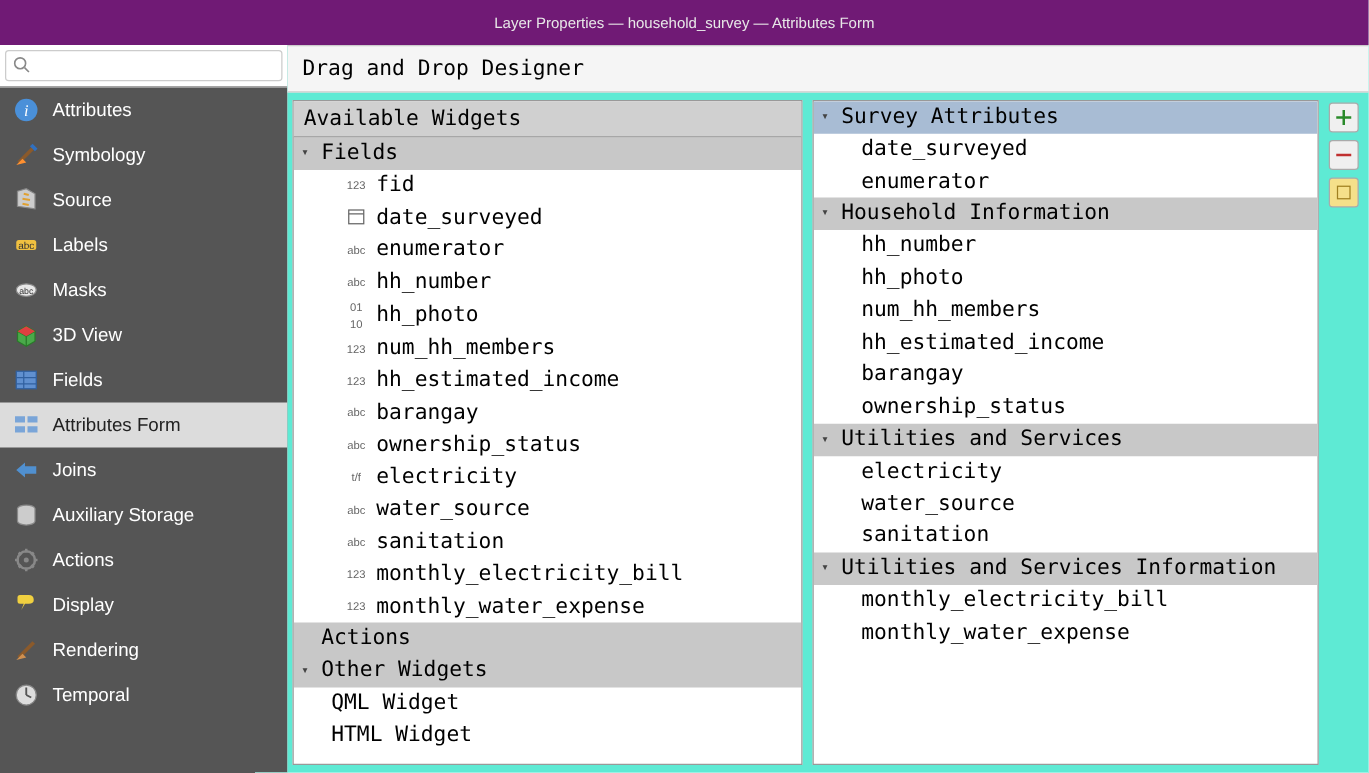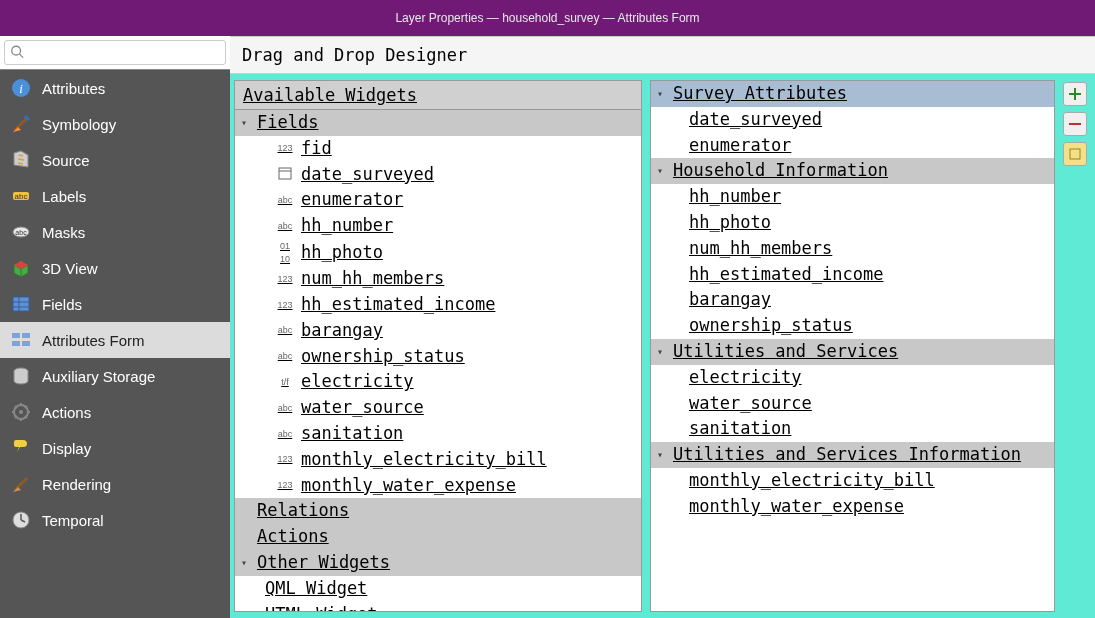--- a/index.html
+++ b/index.html
@@ -103,21 +103,20 @@
       display: flex;
       gap: 8px;
       padding: 6px 4px;
       overflow: hidden;
     }
     .panel {
       display: flex;
       flex-direction: column;
       border: 1px solid #999;
       background: #fff;
-      text-decoration: underline;
     }
     .panel-left { flex: 0 0 408px; }
     .panel-right { flex: 1; }
     .panel-header {
       background: #d0d0d0;
       padding: 4px 8px;
       font-family: monospace;
       font-size: 17px;
       border-bottom: 1px solid #999;
     }
@@ -293,20 +292,28 @@
               <rect x="11" y="3" width="8" height="5" fill="#7aa5d8"></rect>
               <rect x="1" y="11" width="8" height="5" fill="#7aa5d8"></rect>
               <rect x="11" y="11" width="8" height="5" fill="#7aa5d8"></rect>
             </svg>
           </span>
           <span>Attributes Form</span>
         </div>
         <div class="sidebar-item">
           <span class="sidebar-icon">
             <svg width="20" height="20" viewBox="0 0 20 20">
+              <path d="M2 10 L9 4 L9 7 L18 7 L18 13 L9 13 L9 16 Z" fill="#5090d0"></path>
+            </svg>
+          </span>
+          <span>Joins</span>
+        </div>
+        <div class="sidebar-item">
+          <span class="sidebar-icon">
+            <svg width="20" height="20" viewBox="0 0 20 20">
               <ellipse cx="10" cy="5" rx="7" ry="3" fill="#ccc" stroke="#888"></ellipse>
               <path d="M3 5 L3 15 A7 3 0 0 0 17 15 L17 5" fill="#ccc" stroke="#888"></path>
             </svg>
           </span>
           <span>Auxiliary Storage</span>
         </div>
         <div class="sidebar-item">
           <span class="sidebar-icon">
             <svg width="20" height="20" viewBox="0 0 20 20">
               <circle cx="10" cy="10" r="7" fill="none" stroke="#888" stroke-width="2"></circle>
@@ -411,23 +418,20 @@
             </div>
             <div class="tree-item">
               <span class="type-badge">123</span>
               <span>monthly_electricity_bill</span>
             </div>
             <div class="tree-item">
               <span class="type-badge">123</span>
               <span>monthly_water_expense</span>
             </div>
             <div class="tree-group">
-              <span class="group-label">Relations</span>
-            </div>
-            <div class="tree-group">
               <span class="group-label">Actions</span>
             </div>
             <div class="tree-group">
               <span class="expander">▾</span>
               <span class="group-label">Other Widgets</span>
             </div>
             <div class="tree-item" style="padding-left: 30px;">
               <span>QML Widget</span>
             </div>
             <div class="tree-item" style="padding-left: 30px;">

